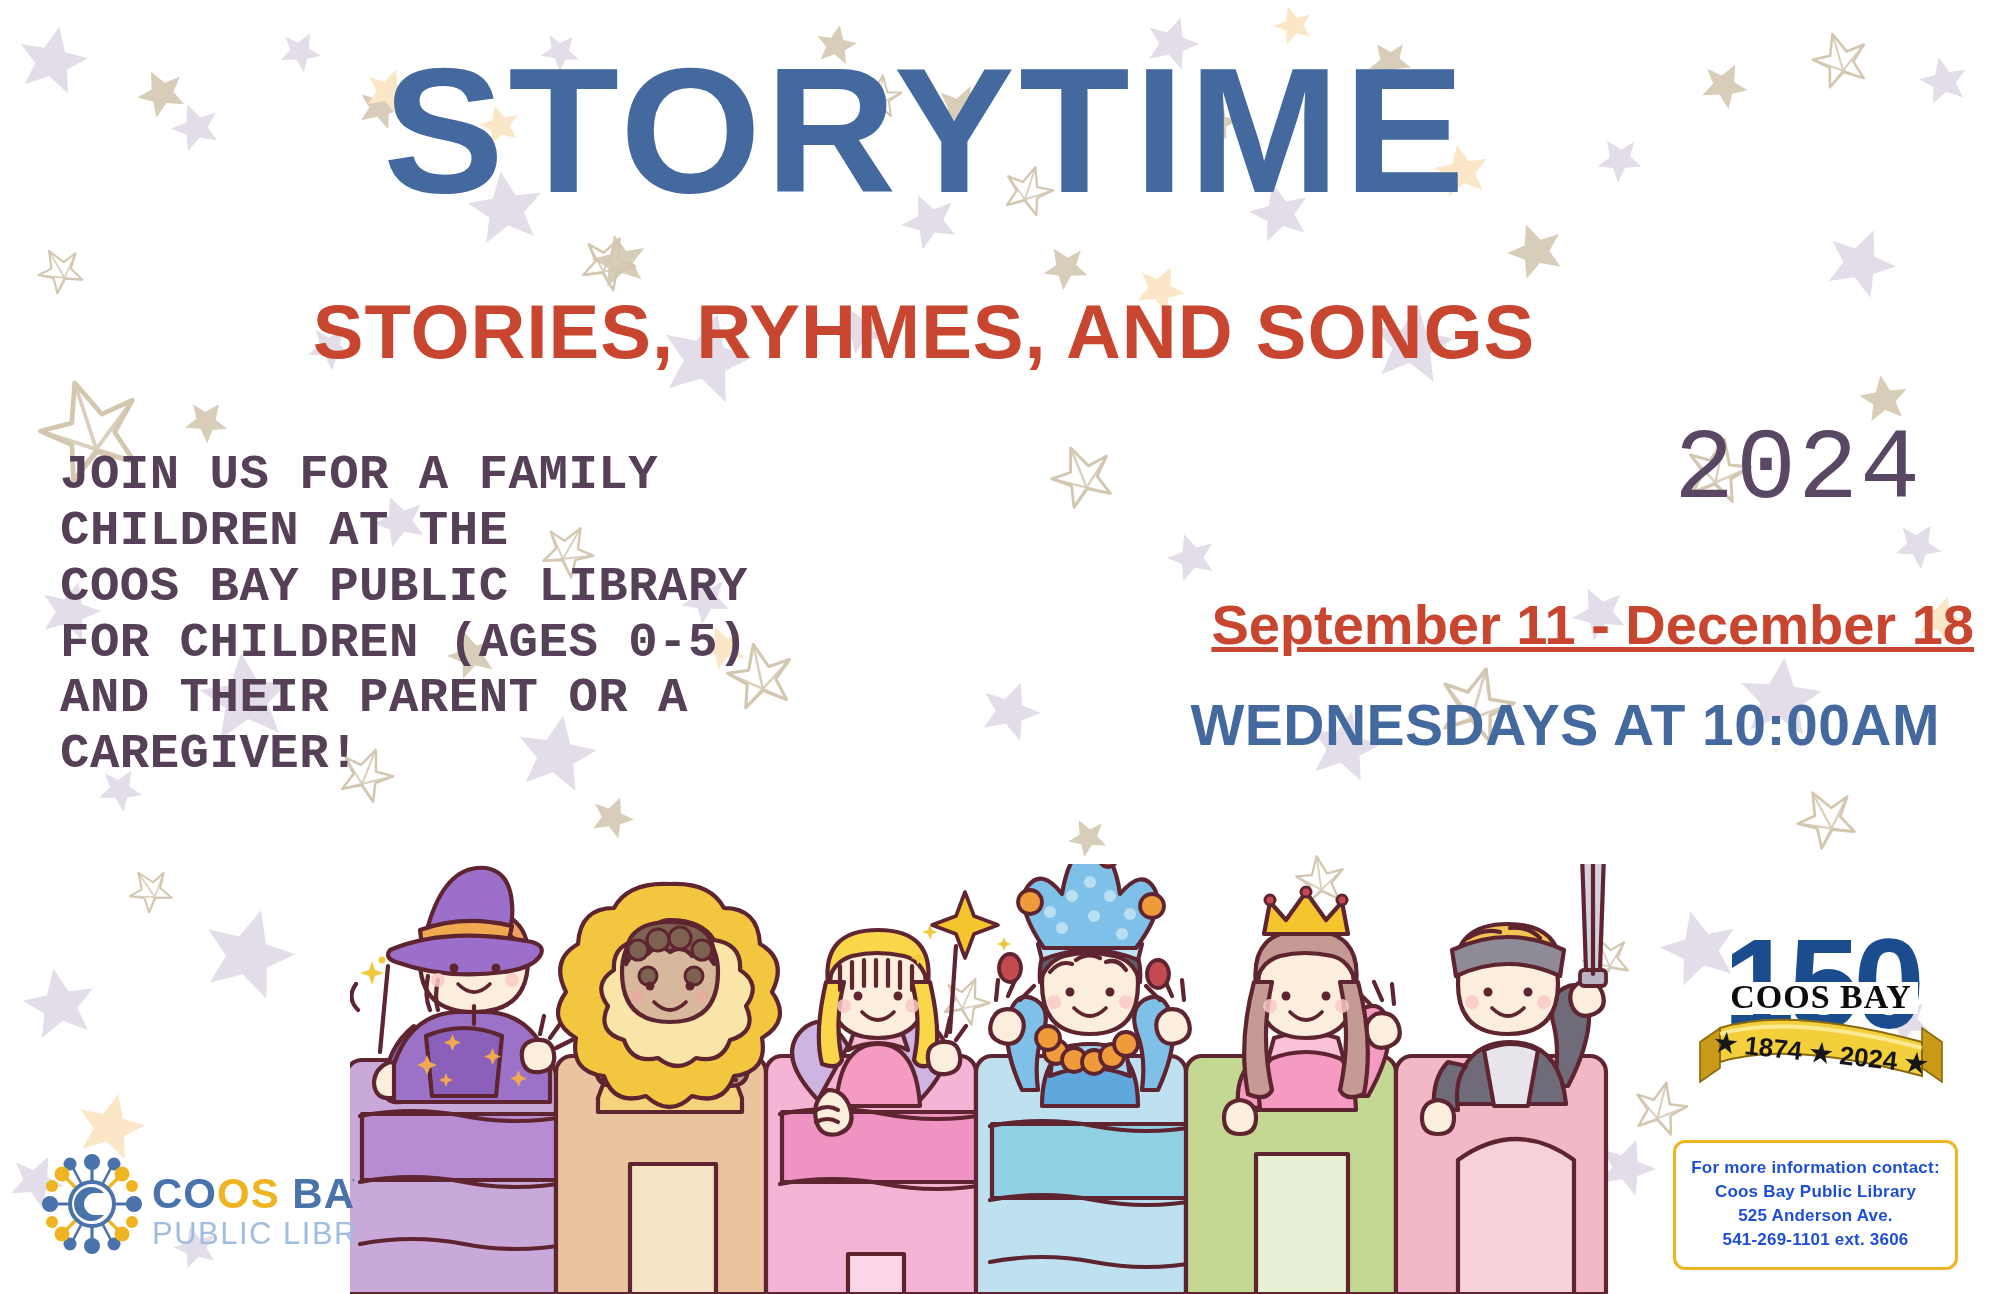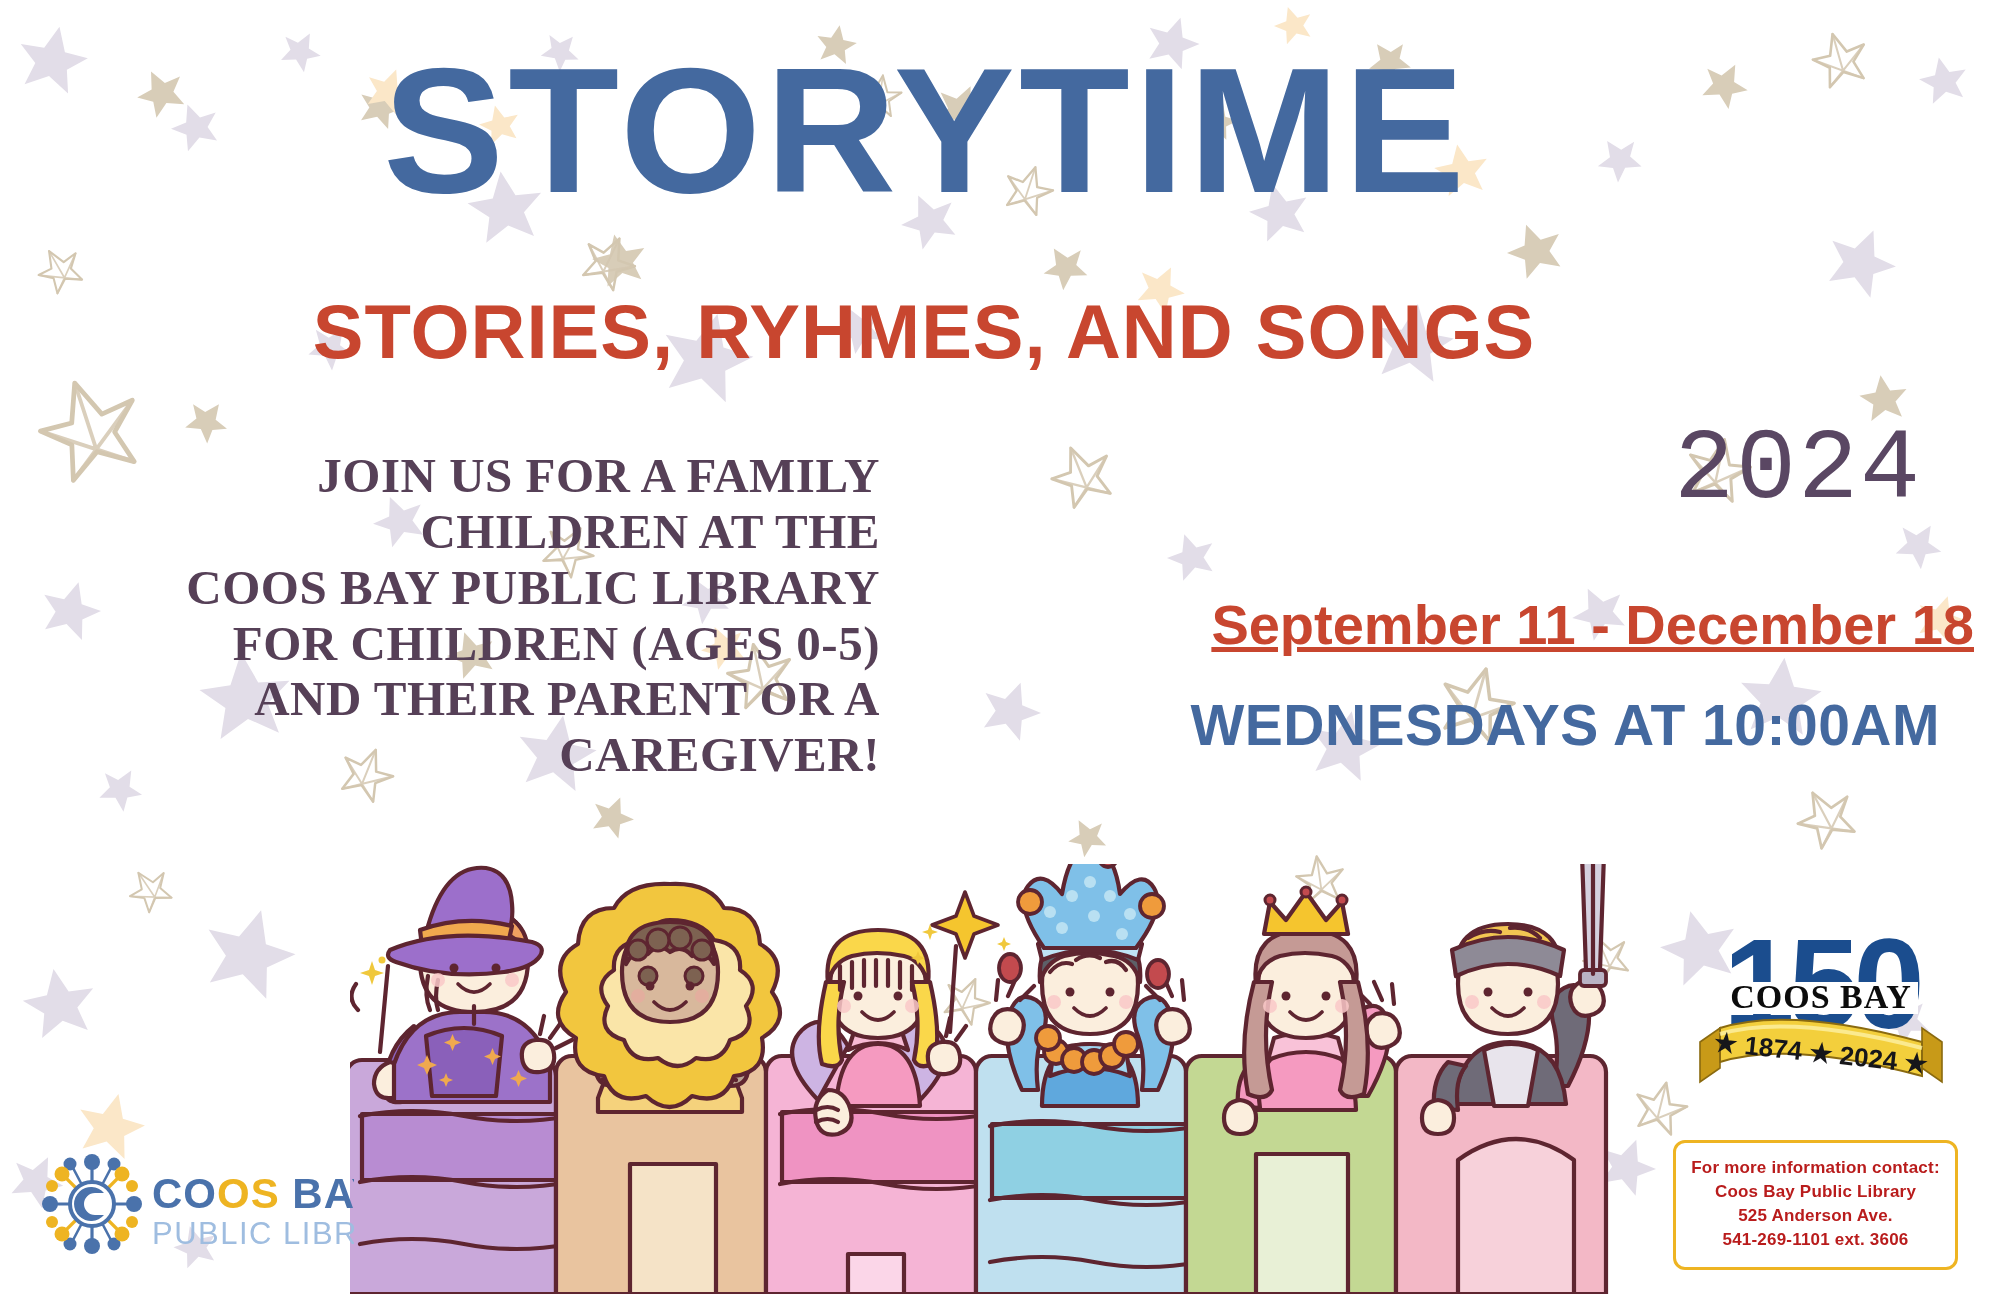--- a/index.html
+++ b/index.html
@@ -31,22 +31,22 @@
     font-family:"Liberation Sans", sans-serif;
     font-weight:bold;
     font-size:76px;
     letter-spacing:1px;
     color:#c8462f;
   }
 
   
   .body-copy {
     position:absolute; left:60px; top:448px; width:820px;
-    text-align:right; z-index:3;
-    font-family:Liberation Serif, serif;
+    text-align:left; z-index:3;
+    font-family:Liberation Mono, monospace;
     font-weight:bold;
     font-size:49px;
     line-height:1.14;
     letter-spacing:0.5px;
     color:#564057;
   }
   .body-copy div { white-space:nowrap; }
 
   
   .year {
@@ -92,21 +92,21 @@
     border:3px solid #eeb422;
     border-radius:12px;
     padding:13px 8px 15px 8px;
     background:#ffffff;
     text-align:center;
     z-index:6;
     font-family:"Liberation Sans", sans-serif;
     font-weight:bold;
     font-size:17px;
     line-height:1.42;
-    color:#b91c1c;
+    color:#1d4ed8;
     letter-spacing:0.2px;
   }
 </style>
 </head>
 <body>
 
 <div id="poster">
 
   <svg id="stars" viewBox="0 0 2000 1294" width="2000" height="1294" aria-hidden="true">
     <defs>

